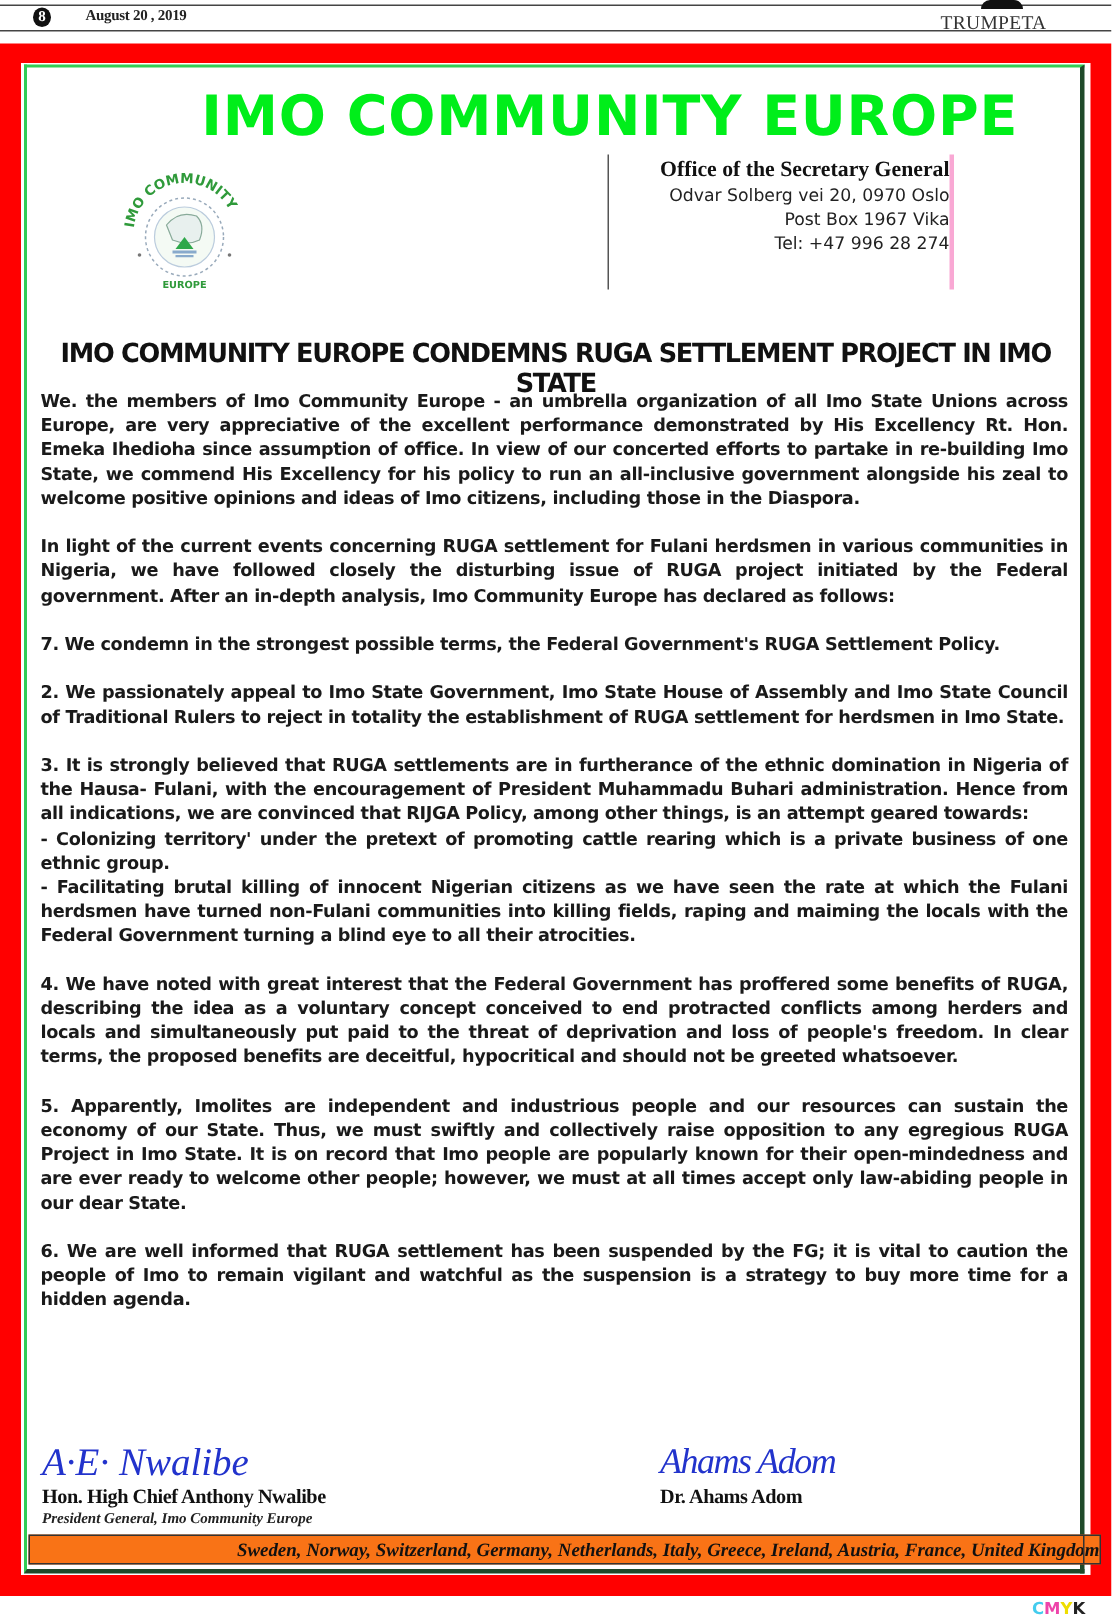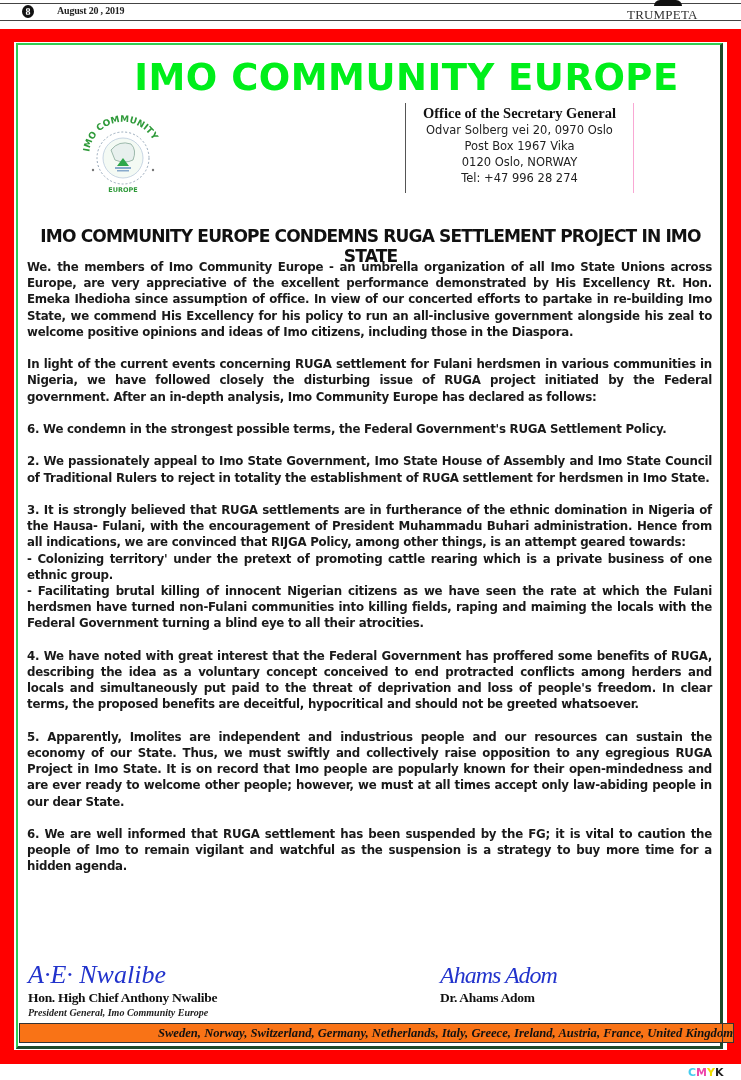--- a/index.html
+++ b/index.html
@@ -38,21 +38,21 @@
     background:#fff;
   }
   .org-title {
     position:absolute; left:0; width:741px; top:56px; text-align:center;
     font-family:"DejaVu Sans", sans-serif; font-weight:bold; font-size:37px;
     color:#00ee1a; letter-spacing:0.5px;padding-left:36px;
   }
   .logo { position:absolute; left:75px; top:112px; width:96px; height:84px; }
   .address-box {
     position:absolute; left:405px; top:103px; width:227px; height:90px;
-    border-left:1px solid #555; border-right:1px solid #f9a8d4; text-align:center;
+    border-left:1px solid #555; border-right:3px solid #f9a8d4; text-align:right;
   }
   .address-box .office {
     font-family:"Liberation Serif", serif; font-weight:bold; font-size:14.5px; color:#111;
     margin-top:1px; line-height:18px;
   }
   .address-box .addr-line {
     font-family:"DejaVu Sans", sans-serif; font-size:11.5px; line-height:16px; color:#222;
   }
   .headline {
     position:absolute; left:20px; width:701px; top:226px; text-align:center;
@@ -131,30 +131,29 @@
       <textPath href="#arcTop" startOffset="4">IMO COMMUNITY</textPath>
     </text>
     <text x="48" y="80" text-anchor="middle" font-family="DejaVu Sans, sans-serif" font-size="6.5" font-weight="bold" fill="#2f9a3a">EUROPE</text>
   </svg>
 </div>
 
 <div class="address-box">
   <div class="office">Office of the Secretary General</div>
   <div class="addr-line">Odvar Solberg vei 20, 0970 Oslo</div>
   <div class="addr-line">Post Box 1967 Vika</div>
-  <div class="addr-line">0120 Oslo, NORWAY</div>
   <div class="addr-line">Tel: +47 996 28 274</div>
 </div>
 
 <div class="headline">IMO COMMUNITY EUROPE CONDEMNS RUGA SETTLEMENT PROJECT IN IMO STATE</div>
 
 <div class="body-text">
   <p>We. the members of Imo Community Europe - an umbrella organization of all Imo State Unions across Europe, are very appreciative of the excellent performance demonstrated by His Excellency Rt. Hon. Emeka Ihedioha since assumption of office. In view of our concerted efforts to partake in re-building Imo State, we commend His Excellency for his policy to run an all-inclusive government alongside his zeal to welcome positive opinions and ideas of Imo citizens, including those in the Diaspora.</p>
   <p>In light of the current events concerning RUGA settlement for Fulani herdsmen in various communities in Nigeria, we have followed closely the disturbing issue of RUGA project initiated by the Federal government. After an in-depth analysis, Imo Community Europe has declared as follows:</p>
-  <p>6. We condemn in the strongest possible terms, the Federal Government's RUGA Settlement Policy.</p>
+  <p>7. We condemn in the strongest possible terms, the Federal Government's RUGA Settlement Policy.</p>
   <p>2. We passionately appeal to Imo State Government, Imo State House of Assembly and Imo State Council of Traditional Rulers to reject in totality the establishment of RUGA settlement for herdsmen in Imo State.</p>
   <div style="margin-bottom:16.2px;">
     <p class="bullet">3. It is strongly believed that RUGA settlements are in furtherance of the ethnic domination in Nigeria of the Hausa- Fulani, with the encouragement of President Muhammadu Buhari administration. Hence from all indications, we are convinced that RIJGA Policy, among other things, is an attempt geared towards:</p>
     <p class="bullet">- Colonizing territory' under the pretext of promoting cattle rearing which is a private business of one ethnic group.</p>
     <p class="bullet">- Facilitating brutal killing of innocent Nigerian citizens as we have seen the rate at which the Fulani herdsmen have turned non-Fulani communities into killing fields, raping and maiming the locals with the Federal Government turning a blind eye to all their atrocities.</p>
   </div>
   <p>4. We have noted with great interest that the Federal Government has proffered some benefits of RUGA, describing the idea as a voluntary concept conceived to end protracted conflicts among herders and locals and simultaneously put paid to the threat of deprivation and loss of people's freedom. In clear terms, the proposed benefits are deceitful, hypocritical and should not be greeted whatsoever.</p>
   <p>5. Apparently, Imolites are independent and industrious people and our resources can sustain the economy of our State. Thus, we must swiftly and collectively raise opposition to any egregious RUGA Project in Imo State. It is on record that Imo people are popularly known for their open-mindedness and are ever ready to welcome other people; however, we must at all times accept only law-abiding people in our dear State.</p>
   <p>6. We are well informed that RUGA settlement has been suspended by the FG; it is vital to caution the people of Imo to remain vigilant and watchful as the suspension is a strategy to buy more time for a hidden agenda.</p>
 </div>

